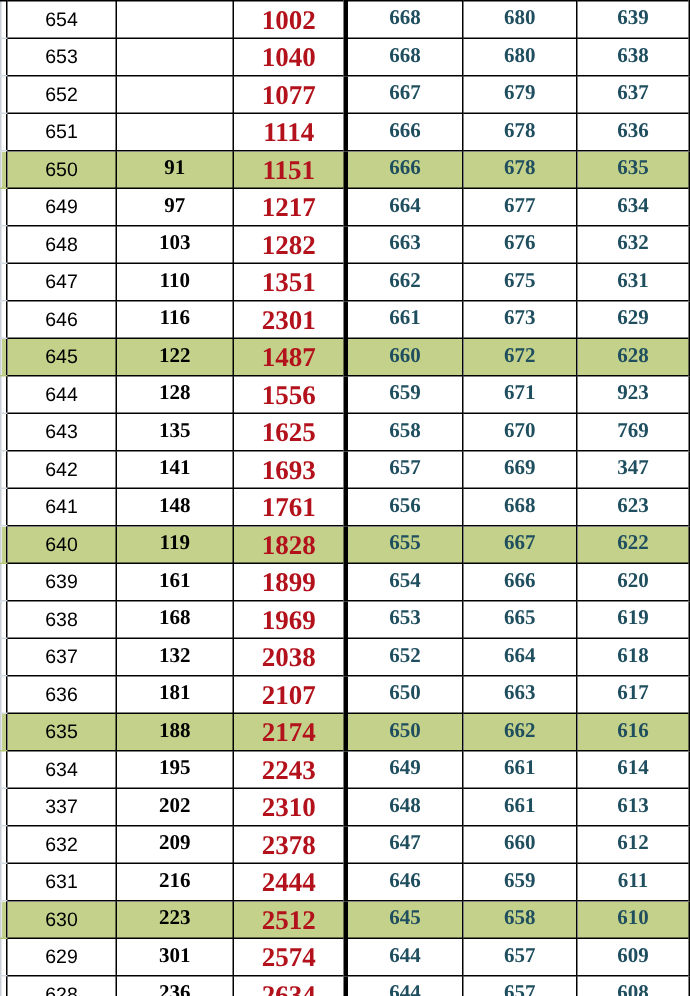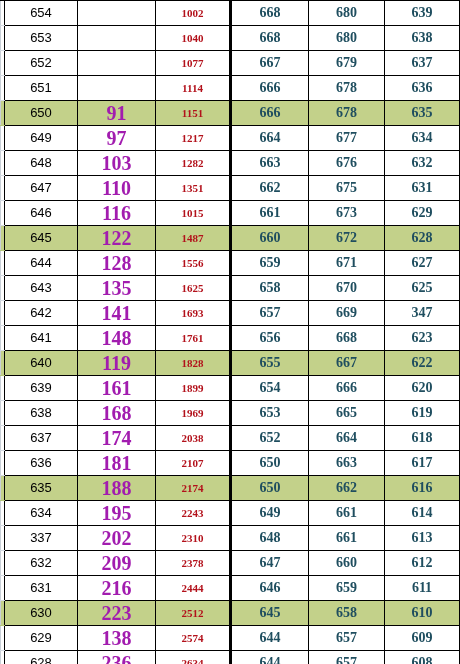--- a/index.html
+++ b/index.html
@@ -49,32 +49,32 @@
   
   #grid td.col-id{
     color:#000000;
     font-weight:normal;
     font-family:"Liberation Sans", sans-serif;
     font-size:13px;
   }
 
   
   #grid td.col-b{
-    color:#a21caf;
+    color:#000000;
     font-weight:bold;
     font-family:"Liberation Serif", serif;
-    font-size:20px;
+    font-size:14px;
   }
 
   
   #grid td.col-r{
     color:#b3111b;
     font-weight:bold;
     font-family:"Liberation Serif", serif;
-    font-size:11px;
+    font-size:18px;
     border-right:3px solid #000000;
   }
 
   
   #grid td.col-t{
     color:#1f4e5f;
     font-weight:bold;
     font-family:"Liberation Serif", serif;
     font-size:14px;
   }
@@ -173,51 +173,51 @@
         <td class="col-b">110</td>
         <td class="col-r">1351</td>
         <td class="col-t">662</td>
         <td class="col-t">675</td>
         <td class="col-t col-last">631</td>
       </tr>
       <tr>
         <td class="gutter"></td>
         <td class="col-id">646</td>
         <td class="col-b">116</td>
-        <td class="col-r">1015</td>
+        <td class="col-r">2301</td>
         <td class="col-t">661</td>
         <td class="col-t">673</td>
         <td class="col-t col-last">629</td>
       </tr>
       <tr class="hl">
         <td class="gutter"></td>
         <td class="col-id">645</td>
         <td class="col-b">122</td>
         <td class="col-r">1487</td>
         <td class="col-t">660</td>
         <td class="col-t">672</td>
         <td class="col-t col-last">628</td>
       </tr>
       <tr>
         <td class="gutter"></td>
         <td class="col-id">644</td>
         <td class="col-b">128</td>
         <td class="col-r">1556</td>
         <td class="col-t">659</td>
         <td class="col-t">671</td>
-        <td class="col-t col-last">627</td>
+        <td class="col-t col-last">923</td>
       </tr>
       <tr>
         <td class="gutter"></td>
         <td class="col-id">643</td>
         <td class="col-b">135</td>
         <td class="col-r">1625</td>
         <td class="col-t">658</td>
         <td class="col-t">670</td>
-        <td class="col-t col-last">625</td>
+        <td class="col-t col-last">769</td>
       </tr>
       <tr>
         <td class="gutter"></td>
         <td class="col-id">642</td>
         <td class="col-b">141</td>
         <td class="col-r">1693</td>
         <td class="col-t">657</td>
         <td class="col-t">669</td>
         <td class="col-t col-last">347</td>
       </tr>
@@ -253,21 +253,21 @@
         <td class="col-id">638</td>
         <td class="col-b">168</td>
         <td class="col-r">1969</td>
         <td class="col-t">653</td>
         <td class="col-t">665</td>
         <td class="col-t col-last">619</td>
       </tr>
       <tr>
         <td class="gutter"></td>
         <td class="col-id">637</td>
-        <td class="col-b">174</td>
+        <td class="col-b">132</td>
         <td class="col-r">2038</td>
         <td class="col-t">652</td>
         <td class="col-t">664</td>
         <td class="col-t col-last">618</td>
       </tr>
       <tr>
         <td class="gutter"></td>
         <td class="col-id">636</td>
         <td class="col-b">181</td>
         <td class="col-r">2107</td>
@@ -325,21 +325,21 @@
         <td class="col-id">630</td>
         <td class="col-b">223</td>
         <td class="col-r">2512</td>
         <td class="col-t">645</td>
         <td class="col-t">658</td>
         <td class="col-t col-last">610</td>
       </tr>
       <tr>
         <td class="gutter"></td>
         <td class="col-id">629</td>
-        <td class="col-b">138</td>
+        <td class="col-b">301</td>
         <td class="col-r">2574</td>
         <td class="col-t">644</td>
         <td class="col-t">657</td>
         <td class="col-t col-last">609</td>
       </tr>
       <tr>
         <td class="gutter"></td>
         <td class="col-id">628</td>
         <td class="col-b">236</td>
         <td class="col-r">2634</td>

